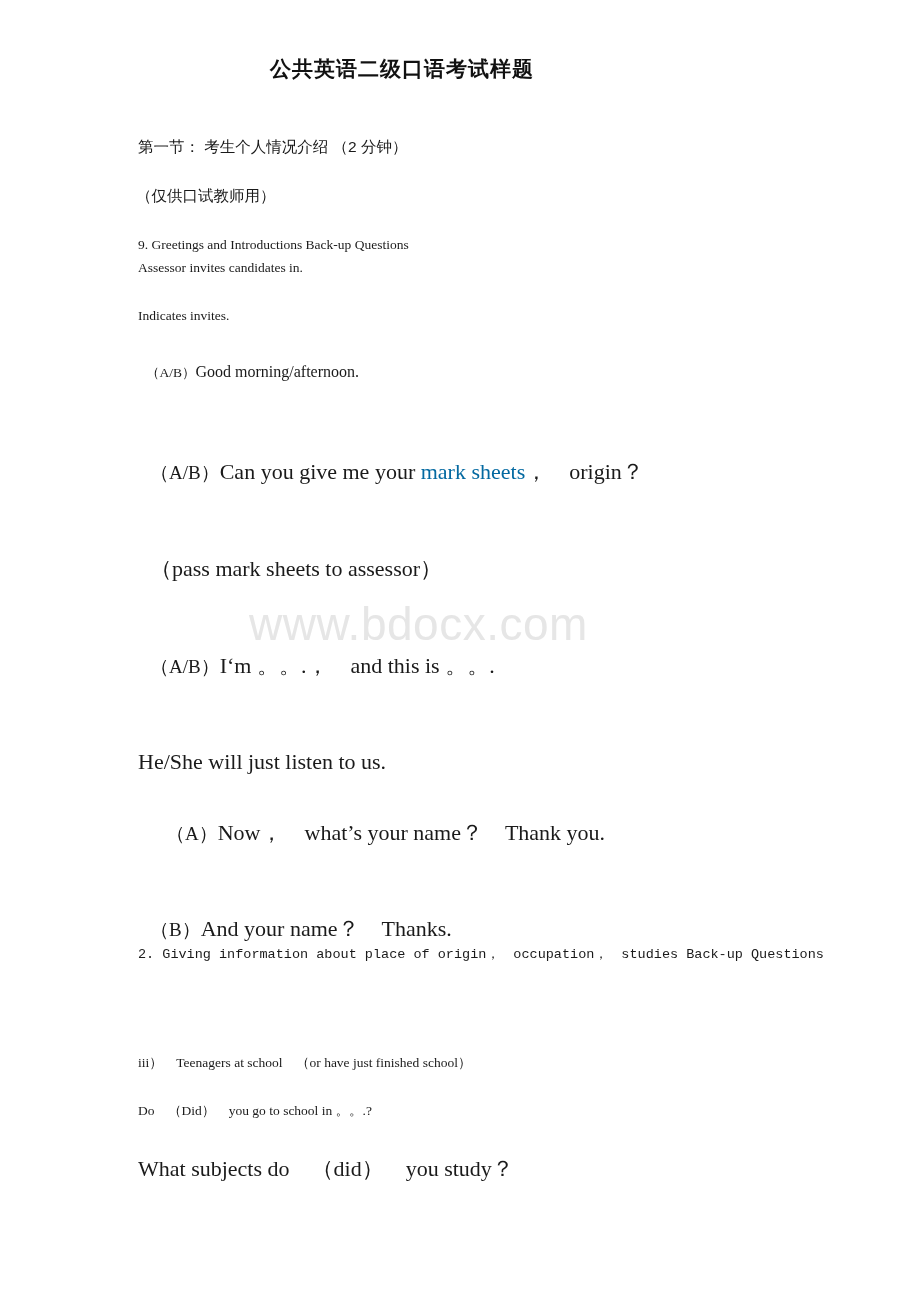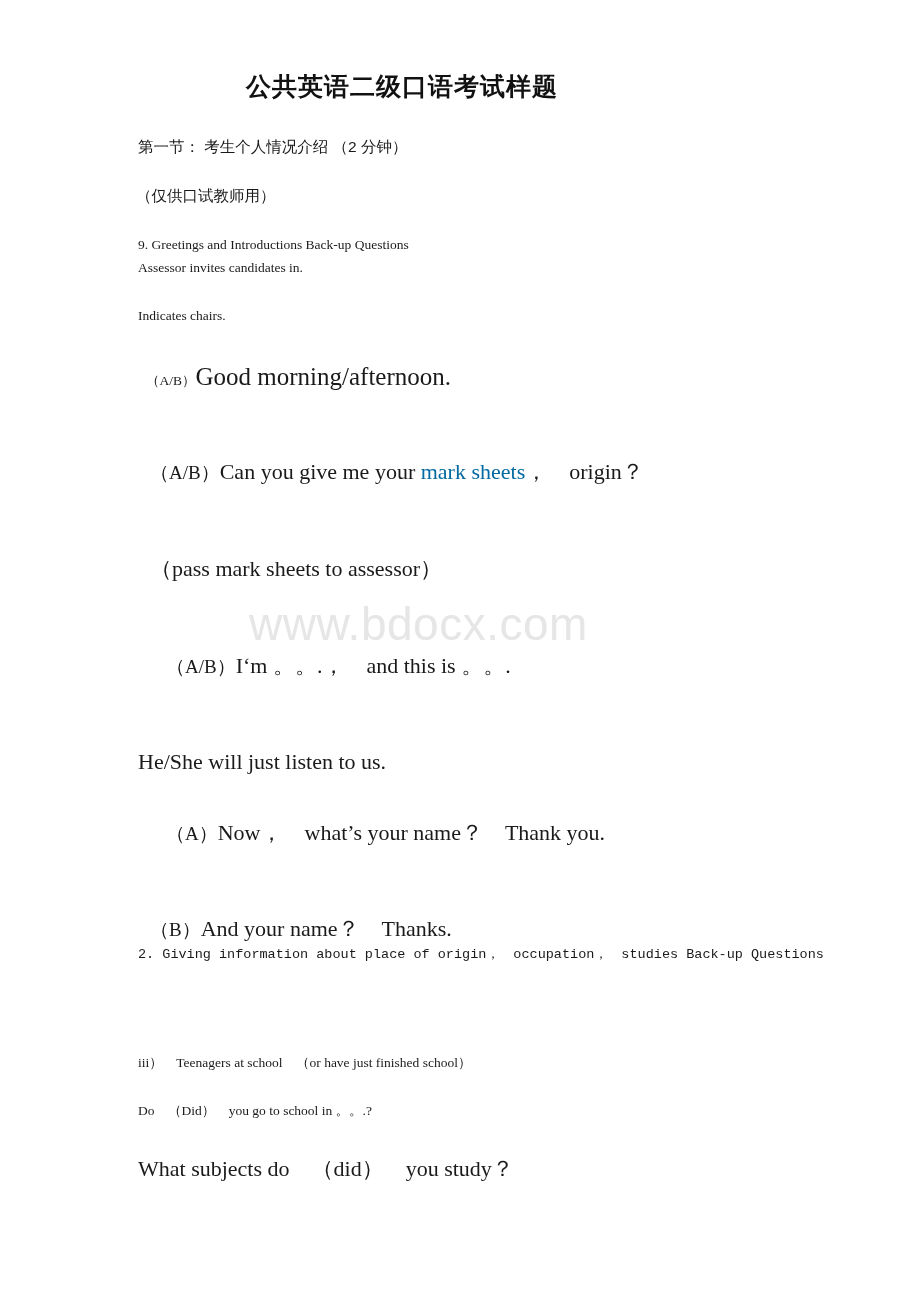--- a/index.html
+++ b/index.html
@@ -41,50 +41,50 @@
     z-index: 2;
   }
   .line {
     position: absolute;
     white-space: pre;
     line-height: 1.0;
   }
   
   .doc-title {
     left: 0;
-    top: 74px;
+    top: 58px;
     width: 804px;
     text-align: center;
     font-family: "Liberation Sans", "DejaVu Sans", sans-serif;
     font-weight: bold;
-    font-size: 25px;
+    font-size: 21px;
     letter-spacing: 1px;
     color: #111111;
   }
   
   .sz-cjk       { font-size: 15.5px; font-family: "Liberation Sans","DejaVu Sans",sans-serif; color:#1a1a1a; }
   .sz-small     { font-size: 13.5px; }
-  .sz-big       { font-size: 25px; margin-top: 11px; }
+  .sz-big       { font-size: 16px; margin-top: 11px; }
   .sz-bigger    { font-size: 22px; }
 
   .tag-small { font-size: 13.5px; }
   .tag-mid   { font-size: 19px; }
 
   .link-blue { color: #0369a1; }
 
   
   .l-sec1      { left: 138px; top: 139px; }
   .l-note1     { left: 136px; top: 188px; }
   .l-g1        { left: 138px; top: 238px; }
   .l-g2        { left: 138px; top: 261px; }
   .l-chairs    { left: 138px; top: 309px; }
   .l-ab1       { left: 146px; top: 364px; }
   .l-ab2       { left: 150px; top: 461px; }
   .l-pass      { left: 150px; top: 558px; }
-  .l-ab3       { left: 150px; top: 655px; margin-left: 16px; }
+  .l-ab3       { left: 150px; top: 655px; }
   .l-heshe     { left: 138px; top: 751px; }
   .l-a         { left: 146px; top: 822px; margin-left: 20px; }
   .l-b         { left: 150px; top: 918px; }
   .l-sec2      { left: 138px; top: 948px; font-family: Liberation Mono, monospace; }
   .l-iii       { left: 138px; top: 1056px; }
   .l-do        { left: 138px; top: 1104px; }
   .l-what      { left: 138px; top: 1158px; }
 </style>
 </head>
 <body>
@@ -98,21 +98,21 @@
     <div class="line doc-title">公共英语二级口语考试样题</div>
 
     <div class="line l-sec1 sz-cjk">第一节： 考生个人情况介绍 （2 分钟）</div>
 
     <div class="line l-note1 sz-cjk">（仅供口试教师用）</div>
 
     <div class="line l-g1 sz-small">9. Greetings and Introductions Back-up Questions</div>
 
     <div class="line l-g2 sz-small">Assessor invites candidates in.</div>
 
-    <div class="line l-chairs sz-small">Indicates chairs.</div>
+    <div class="line l-chairs sz-small">Indicates invites.</div>
 
     <div class="line l-ab1"><span class="tag-small">（A/B）</span><span class="sz-big">Good morning/afternoon.</span></div>
 
     <div class="line l-ab2"><span class="tag-mid">（A/B）</span><span class="sz-bigger">Can you give me your </span><span class="sz-bigger link-blue">mark sheets</span><span class="sz-bigger">，　origin？</span></div>
 
     <div class="line l-pass sz-bigger">（pass mark sheets to assessor）</div>
 
     <div class="line l-ab3"><span class="tag-mid">（A/B）</span><span class="sz-bigger">I‘m 。。.，　and this is 。。.</span></div>
 
     <div class="line l-heshe sz-bigger">He/She will just listen to us.</div>

